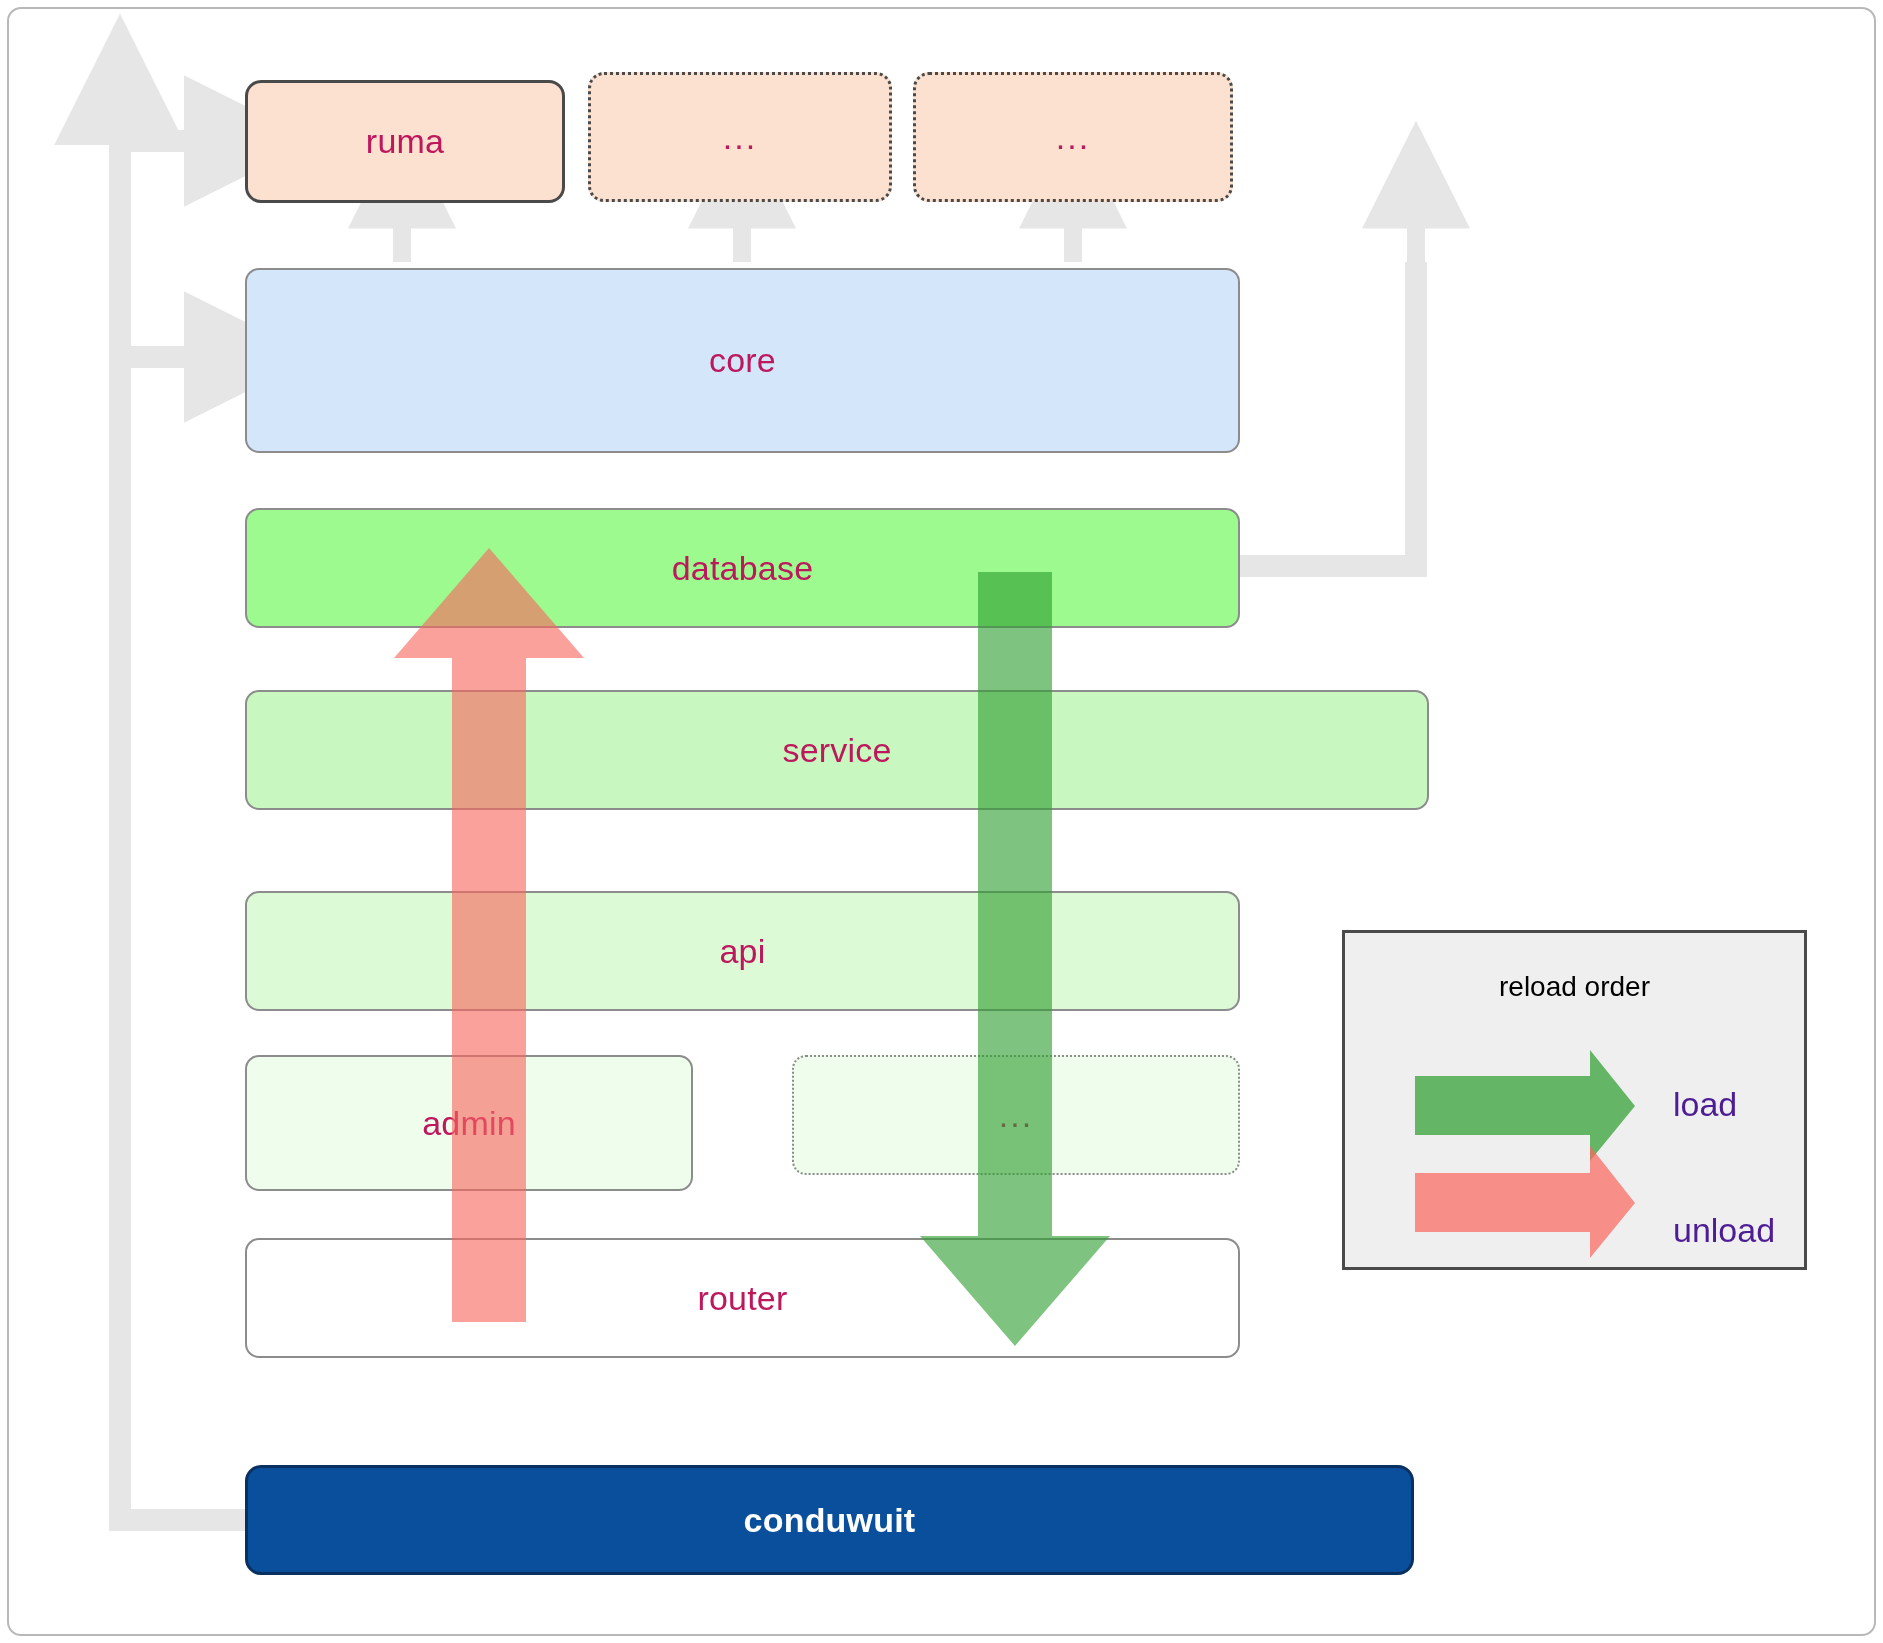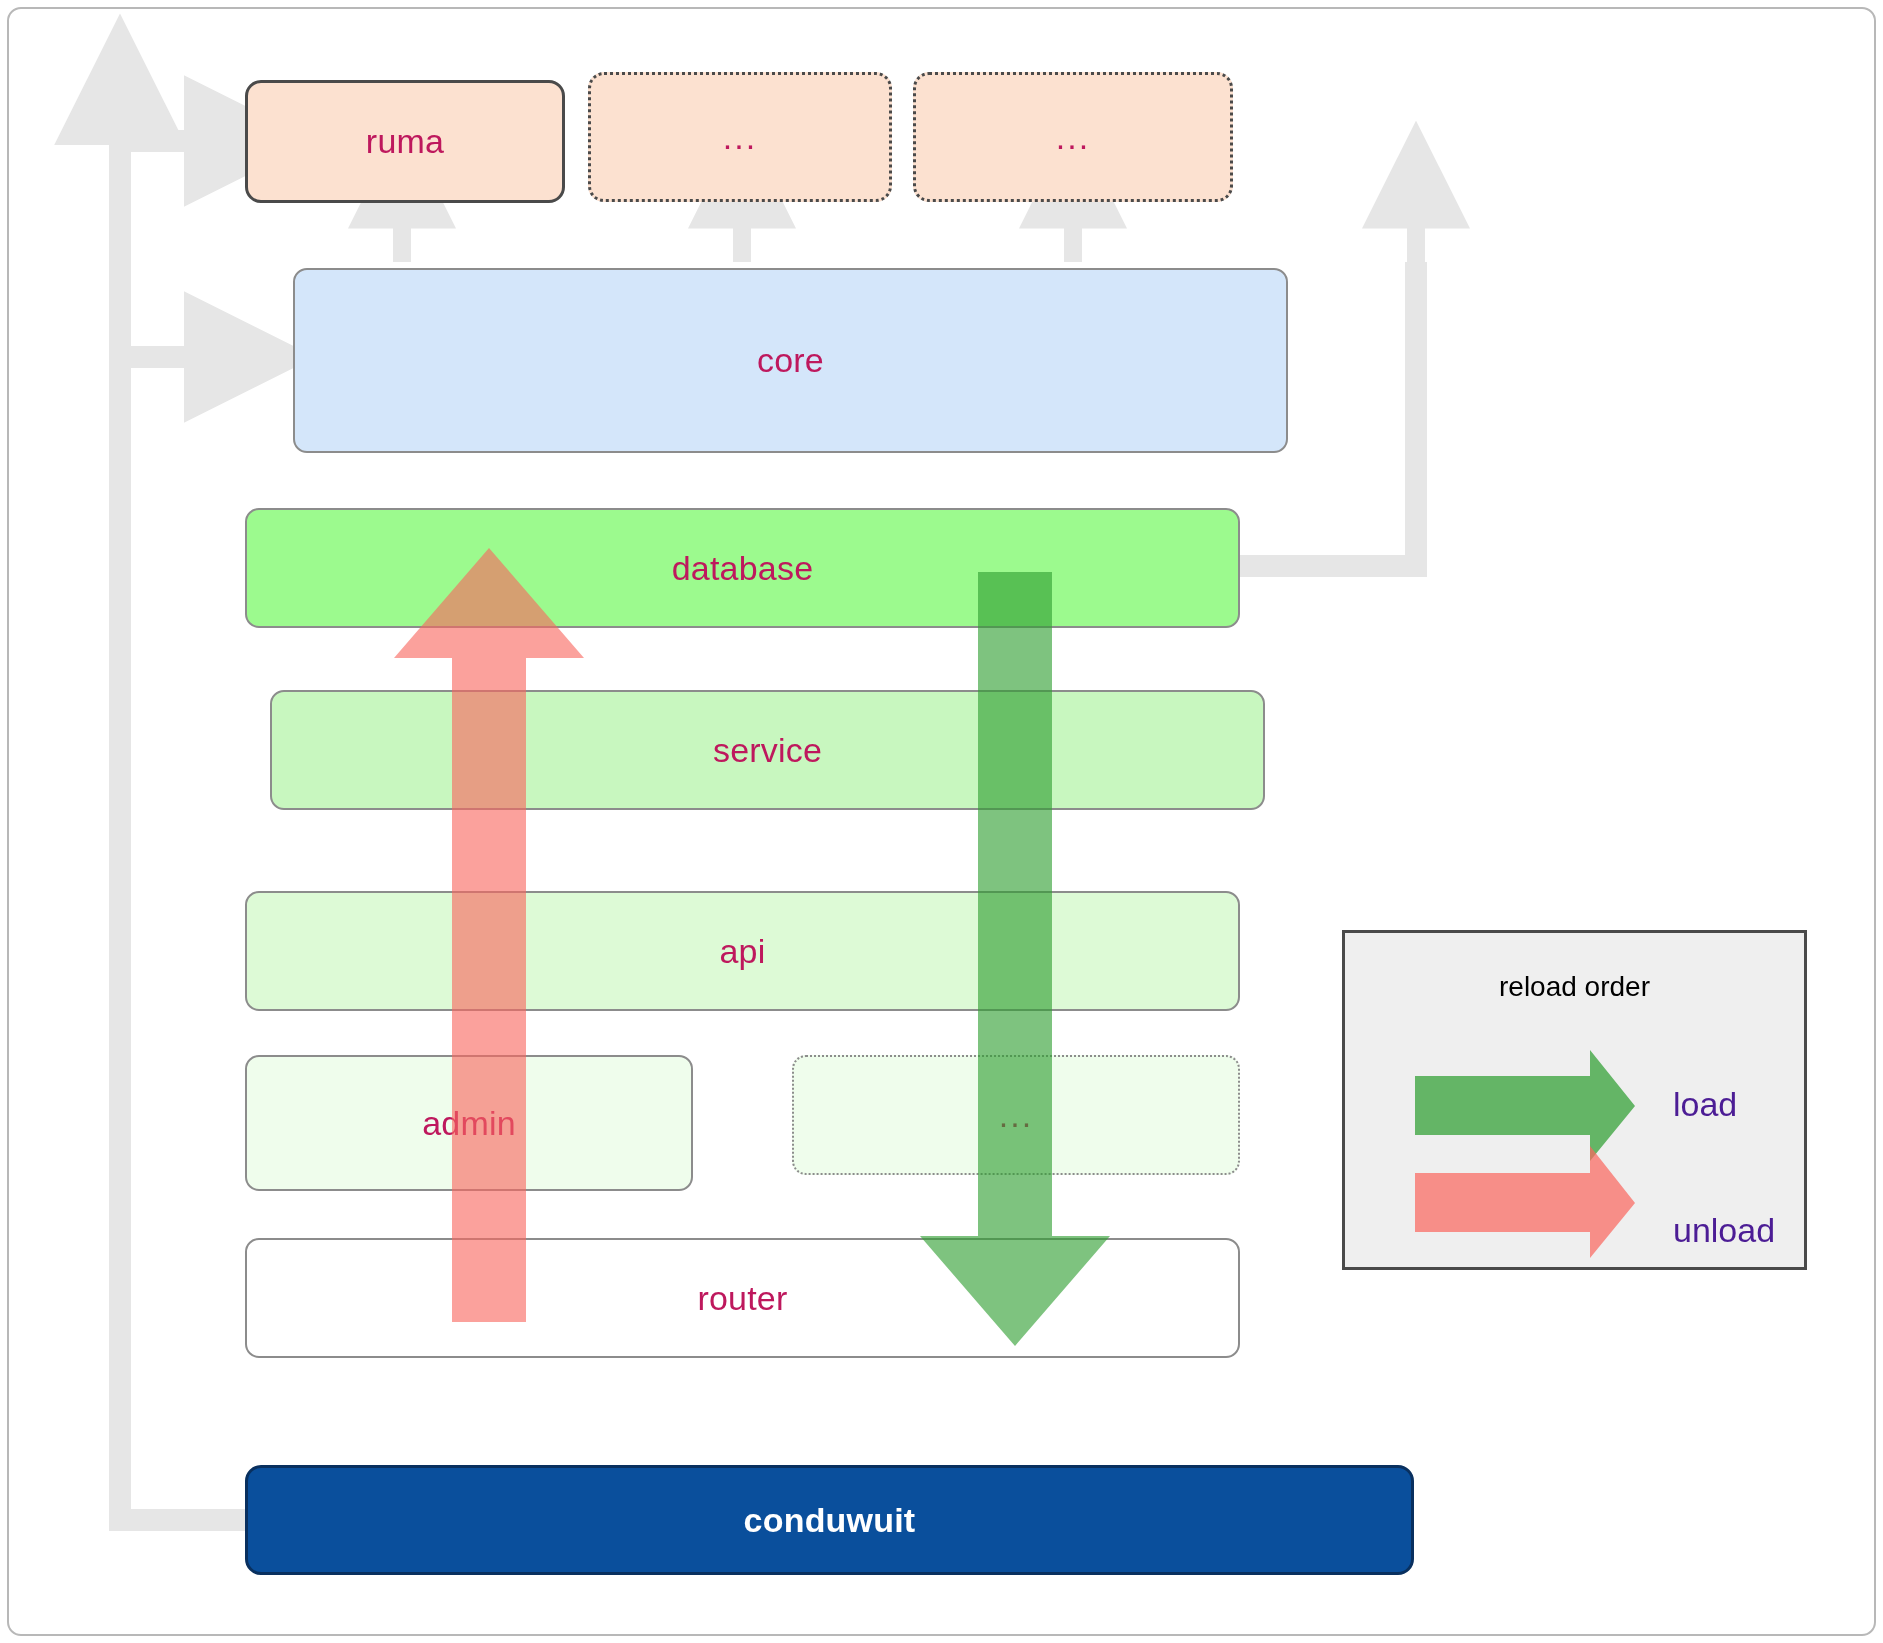--- a/index.html
+++ b/index.html
@@ -44,21 +44,20 @@
   }
   .node.dep-dotted {
     background: #fce1d0;
     border: 3px dotted #4a4a4a;
     border-radius: 16px;
   }
   .node.core {
     background: #d4e6fa;
     border: 2px solid #8c8c8c;
     border-radius: 14px;
-    margin-left: 48px;
   }
   .node.crate {
     border: 2px solid #8c8c8c;
     border-radius: 14px;
   }
   .node.crate-dotted {
     border: 2px dotted #8c8c8c;
     border-radius: 14px;
   }
   .node.bin {
@@ -162,21 +161,21 @@
 
 
   <div class="node core" style="left:245px; top:268px; width:995px; height:185px;">
     <span>core</span>
   </div>
 
   <div class="node crate" style="left:245px; top:508px; width:995px; height:120px; background:#9cfa8e;">
     <span>database</span>
   </div>
 
-  <div class="node crate" style="left:245px; top:690px; width:995px; height:120px; background:#c8f7bf;margin-left:25px;">
+  <div class="node crate" style="left:245px; top:690px; width:1184px; height:120px; background:#c8f7bf;">
     <span>service</span>
   </div>
 
   <div class="node crate" style="left:245px; top:891px; width:995px; height:120px; background:#ddfad6;">
     <span>api</span>
   </div>
 
   <div class="node crate" style="left:245px; top:1055px; width:448px; height:136px; background:#effdec;">
     <span>admin</span>
   </div>

